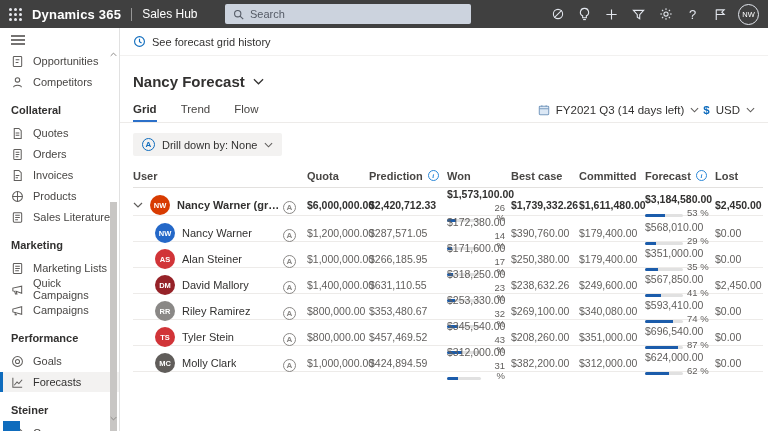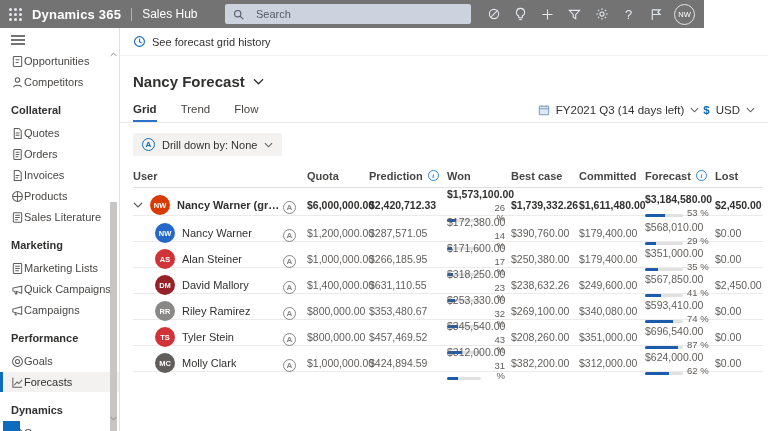--- a/index.html
+++ b/index.html
@@ -1,42 +1,42 @@
 <!DOCTYPE html>
 <html><head>
 <meta charset="utf-8">
 <style>
   * { box-sizing: border-box; margin: 0; padding: 0; }
   html,body { width:768px; height:431px; overflow:hidden; background:#fff;
     font-family:"Liberation Sans","DejaVu Sans",sans-serif; -webkit-font-smoothing:antialiased; }
   svg { display:block; }
 
   
-  .topbar { position:absolute; left:0; top:0; width:704px; height:28px; background:#737373;
+  .topbar { position:absolute; left:0; top:0; width:768px; height:28px; background:#404040;
     display:flex; align-items:center; color:#fff; z-index:10; }
   .waffle { width:30px; height:28px; display:flex; align-items:center; justify-content:center; }
   .waffle-grid { display:grid; grid-template-columns:repeat(3,3px); grid-gap:2px; }
   .waffle-grid i { width:3px; height:3px; background:#e8eaf0; border-radius:50%; }
   .app-name { font-size:13px; font-weight:bold; margin:0 10px 0 2px; letter-spacing:.2px; }
   .tb-div { width:1px; height:13px; background:rgba(255,255,255,.45); margin-right:10px; }
   .hub-name { font-size:12px; }
   .searchbox { position:absolute; left:225px; top:4px; width:246px; height:20px; background:#ccd3de;
-    border-radius:2px; display:flex; align-items:center; gap:12px; padding:0 8px; color:#555b66; font-size:11px; }
+    border-radius:2px; display:flex; align-items:center; gap:6px; padding:0 8px; color:#555b66; font-size:11px; }
   .top-icons { margin-left:auto; display:flex; align-items:center; padding-right:5px; }
   .tbi { width:27px; height:28px; display:flex; align-items:center; justify-content:center;
     color:#e3e7ee; font-size:13px; }
   .tb-avatar { width:21px; height:21px; border:1px solid #e3e7ee; border-radius:50%;
     display:flex; align-items:center; justify-content:center; font-size:7.5px; margin:0 4px 0 5px; }
 
   
   .sidebar { position:absolute; left:0; top:28px; width:120px; height:403px; background:#fff;
     border-right:1px solid #e1e1e1; overflow:hidden; }
   .hamburger { padding:7px 0 6px 11px; color:#323130; }
   .hamburger svg { stroke:#484644; }
-  .nav-item { display:flex; align-items:center; height:20px; padding-left:11px;
+  .nav-item { display:flex; align-items:center; gap:9px; height:20px; padding-left:11px;
     font-size:11px; color:#484644; margin-bottom:1px; cursor:pointer; }
   .nav-item .nicon { stroke:#605e5c; fill:none; stroke-width:1.1; flex:0 0 13px; }
   .nav-item.selected { background:#f3f2f1; border-left:3px solid #0f6cbd; padding-left:8px; color:#323130; }
   .sec-title { font-size:11px; font-weight:bold; color:#323130; padding:11px 0 7px 11px; }
   .sb-scroll { position:absolute; right:1px; top:22px; bottom:2px; width:9px; }
   .sb-arrow { position:absolute; right:0; width:9px; height:9px; display:flex; align-items:center; justify-content:center; }
   .sb-thumb { position:absolute; right:1px; top:152px; width:7px; height:230px; background:#c8c6c4; }
   .area-btn { position:absolute; left:3px; bottom:0; width:17px; height:10px; background:#0f6cbd; }
 
   
@@ -250,21 +250,21 @@
     <span>Goals</span>
   </div>
   <div class="nav-item selected">
     <svg class="nicon" width="13" height="13" viewBox="0 0 14 14">
         <path d="M2 2v10h10"></path>
         <path d="M3.5 10l3-3.5 2 1.7 3.5-4.2"></path>
       </svg>
     <span>Forecasts</span>
   </div>
 
-  <div class="sec-title">Dynamics</div>
+  <div class="sec-title">Steiner</div>
   <div class="nav-item">
     <svg class="nicon" width="13" height="13" viewBox="0 0 14 14">
         <path d="M2.5 11.5l1-3.2 6-6 2.2 2.2-6 6z"></path>
         <path d="M8.6 3.2l2.2 2.2"></path>
       </svg>
     <span>Cases</span>
   </div>
 
   <div class="sb-scroll">
     <span class="sb-arrow" style="top:0">

